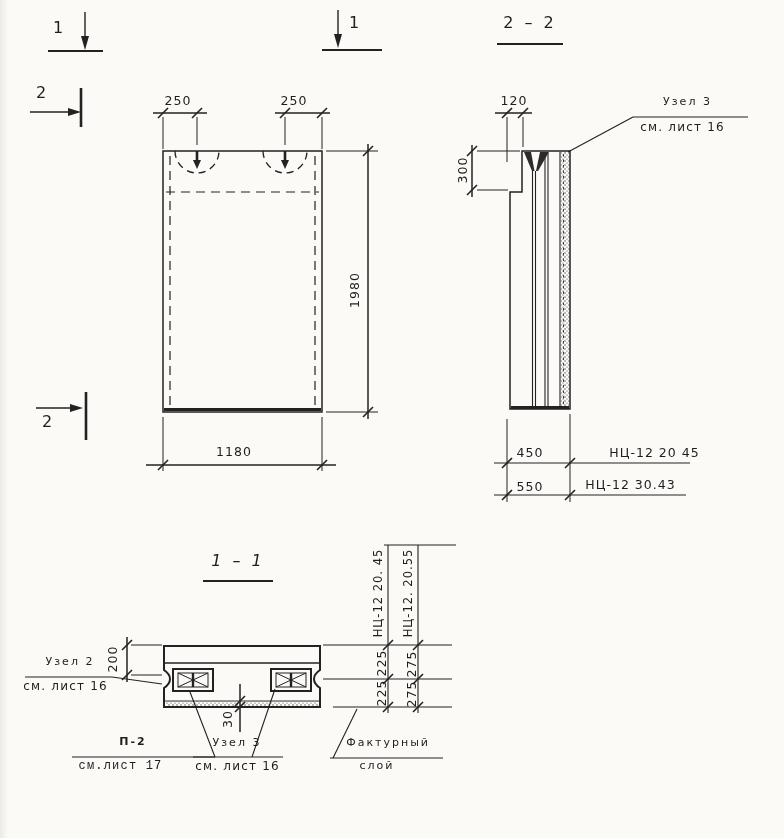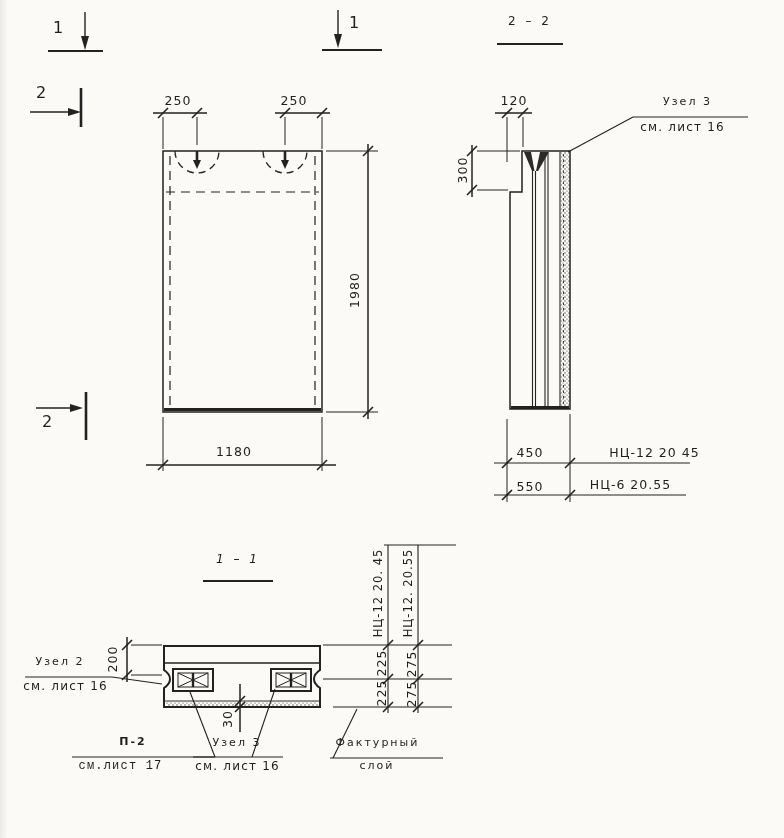--- a/index.html
+++ b/index.html
@@ -15,21 +15,21 @@
   }
   svg { position:absolute; left:0; top:0; }
   .lbl {
     position:absolute; color:#1e1e1e;
     font-size:11px; letter-spacing:2px; line-height:1.05;
     text-align:center; white-space:nowrap;
   }
   .dim { font-size:12.5px; letter-spacing:1px; }
   .small { font-size:12px; letter-spacing:1.2px; }
   .mark { font-size:11.5px; letter-spacing:1px; }
-  .big { font-size:12px; letter-spacing:3px; }
+  .big { font-size:16px; letter-spacing:3px; }
   .num { font-size:16px; letter-spacing:0; }
   .rot { transform:rotate(-90deg); transform-origin:center; height:14px; }
 </style>
 </head>
 <body>
 
 <div id="sheet">
   <div class="scan-band"></div>
 
   <svg width="784" height="838" viewBox="0 0 784 838">
@@ -206,32 +206,32 @@
   <div class="lbl dim" style="left:199px; top:445px; width:70px;">1180</div>
 
   <div class="lbl big" style="left:495px; top:15px; width:70px;">2 – 2</div>
   <div class="lbl dim" style="left:497px; top:94px; width:34px;">120</div>
   <div class="lbl dim rot" style="left:440px; top:163px; width:46px;">300</div>
   <div class="lbl" style="left:645px; top:96px; width:85px;">Узел 3</div>
   <div class="lbl small" style="left:630px; top:121px; width:105px;">см. лист 16</div>
   <div class="lbl dim" style="left:506px; top:446px; width:48px;">450</div>
   <div class="lbl dim" style="left:578px; top:446px; width:105px;margin-left:24px;">НЦ-12 20 45</div>
   <div class="lbl dim" style="left:506px; top:480px; width:48px;">550</div>
-  <div class="lbl dim" style="left:578px; top:478px; width:105px;">НЦ-6 20.55</div>
+  <div class="lbl dim" style="left:578px; top:478px; width:105px;">НЦ-12 30.43</div>
 
   <div class="lbl big" style="left:203px; top:553px; width:70px;font-style:italic;">1 – 1</div>
   <div class="lbl dim rot" style="left:90px; top:652px; width:46px;">200</div>
   <div class="lbl dim rot" style="left:208px; top:712px; width:40px;">30</div>
   <div class="lbl dim rot" style="left:360px; top:656px; width:44px;">225</div>
   <div class="lbl dim rot" style="left:360px; top:686px; width:44px;">225</div>
   <div class="lbl dim rot" style="left:390px; top:657px; width:44px;">275</div>
   <div class="lbl dim rot" style="left:390px; top:687px; width:44px;">275</div>
   <div class="lbl mark rot" style="left:329px; top:586px; width:100px;">НЦ-12 20. 45</div>
   <div class="lbl mark rot" style="left:359px; top:586px; width:100px;">НЦ-12. 20.55</div>
-  <div class="lbl" style="left:25px; top:656px; width:70px;">Узел 2</div>
+  <div class="lbl" style="left:35px; top:656px; width:70px;">Узел 2</div>
   <div class="lbl small" style="left:18px; top:680px; width:95px;">см. лист 16</div>
   <div class="lbl" style="left:108px; top:736px; width:50px;font-weight:bold;">П-2</div>
   <div class="lbl small" style="left:68px; top:760px; width:105px;font-family:Liberation Mono, monospace;">см.лист 17</div>
   <div class="lbl" style="left:202px; top:737px; width:70px;">Узел 3</div>
   <div class="lbl small" style="left:190px; top:760px; width:95px;">см. лист 16</div>
-  <div class="lbl" style="left:325px; top:737px; width:105px;">Фактурный</div>
+  <div class="lbl" style="left:325px; top:737px; width:105px;text-align:right;">Фактурный</div>
   <div class="lbl" style="left:342px; top:760px; width:70px;">слой</div>
 </div>
 
 </body></html>

